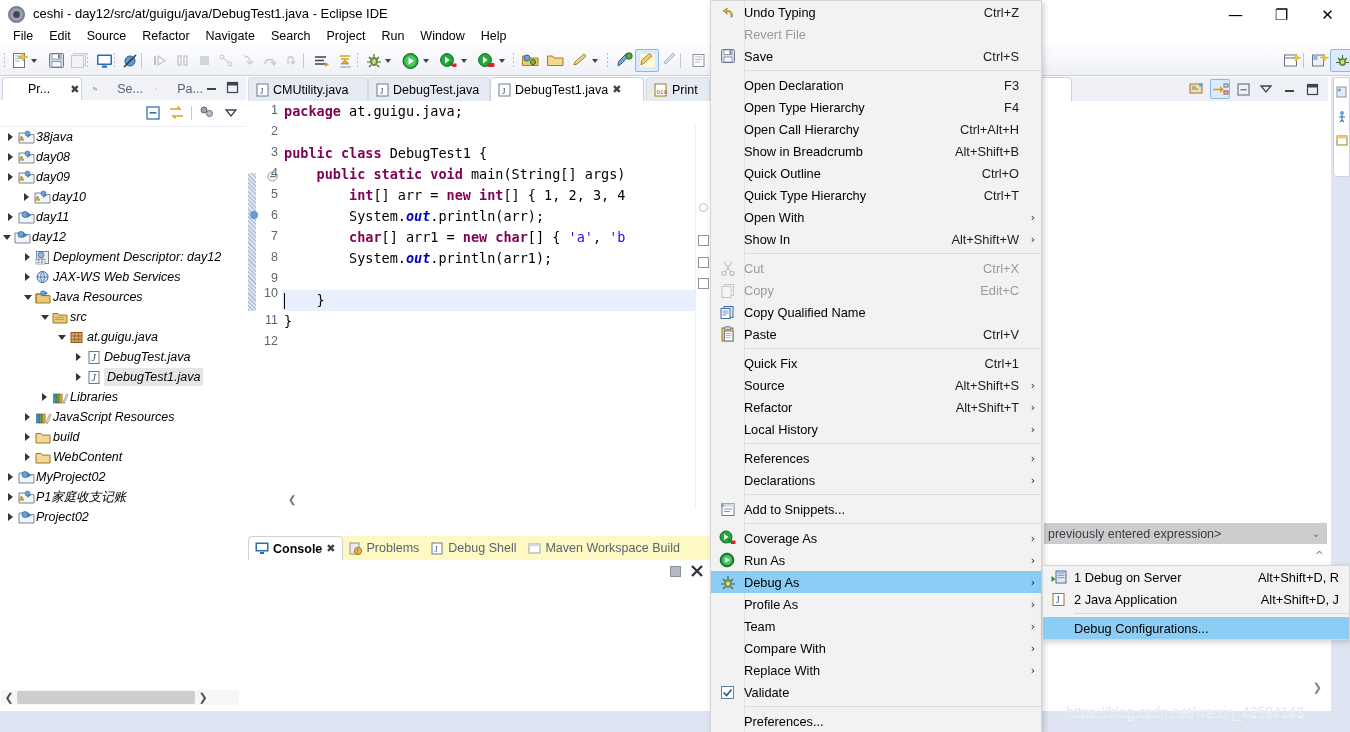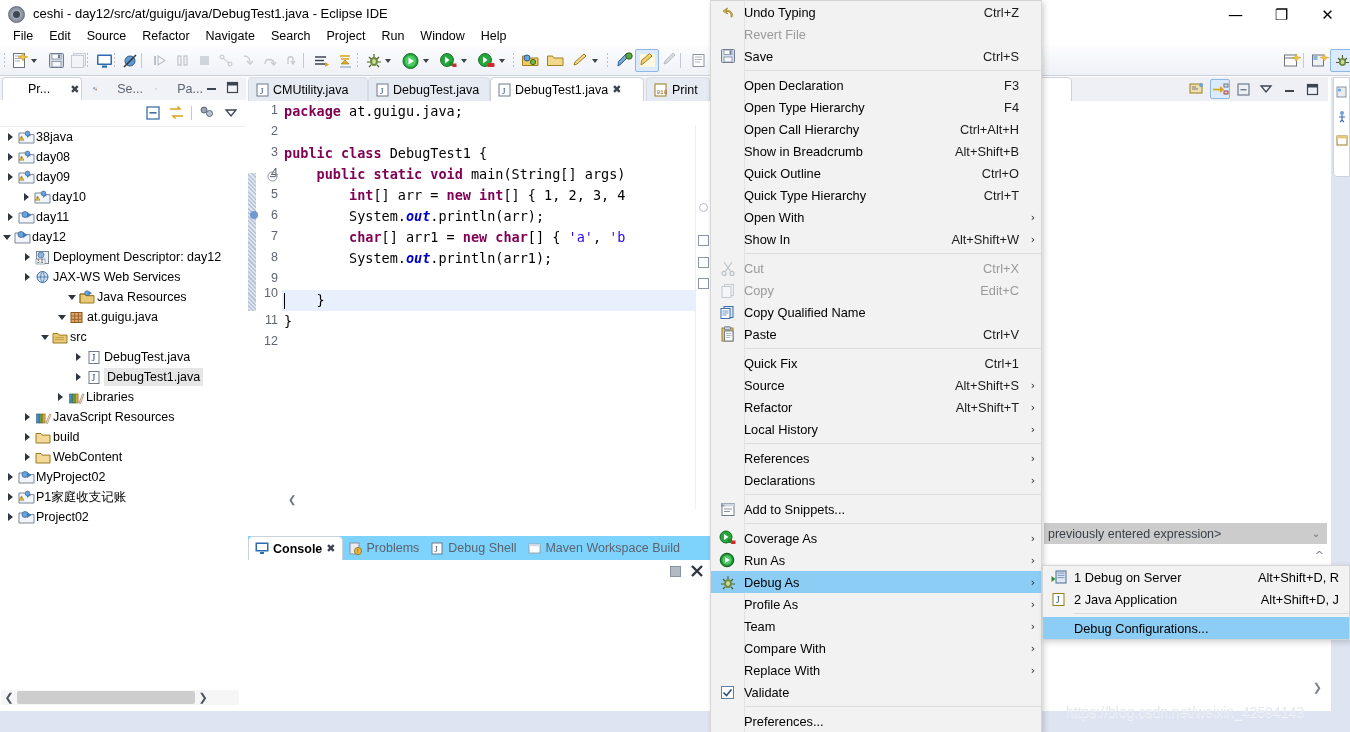--- a/index.html
+++ b/index.html
@@ -48,21 +48,21 @@
   .lp-tabs{position:absolute;left:0;top:0;width:246px;height:23px;background:#f0f2f7;}
   .lp-tab{position:absolute;top:0;height:23px;display:flex;align-items:center;gap:20px;padding:0 5px;box-sizing:border-box;font-size:12.5px;cursor:default;}
   .lp-tab.active{background:#fff;border-top:1px solid #cdd3de;border-left:1px solid #cdd3de;border-right:1px solid #cdd3de;border-radius:4px 4px 0 0;}
   .lp-tab.inactive{color:#5b6370;}
   .lp-close{font-size:11px;color:#3d4450;font-family:"DejaVu Sans",sans-serif;}
   .lp-toolbar{position:absolute;right:4px;top:1px;display:flex;align-items:center;gap:2px;}
   .lp-viewbtn{width:19px;height:19px;display:flex;align-items:center;justify-content:center;cursor:default;}
   .lp-sub{position:absolute;left:0;top:23px;width:246px;height:26px;background:#fff;border-bottom:1px solid #eceef2;}
   .lp-sub-icons{position:absolute;right:6px;top:3px;display:flex;align-items:center;gap:5px;}
   .tree{position:absolute;left:0;top:50px;width:246px;height:636px;overflow:hidden;background:#fff;}
-  .trow{position:relative;height:20px;display:flex;align-items:center;white-space:nowrap;font-size:12.5px;cursor:default;}
+  .trow{position:relative;height:20px;display:flex;align-items:center;white-space:nowrap;font-size:12.5px;cursor:default;font-style:italic;}
   .trow.sel .tlabel{background:#e6e6e6;padding:0 3px;}
   .tarrow{width:13px;height:20px;display:flex;align-items:center;justify-content:center;color:#5b6370;font-size:9px;}
   .tarrow.open:before{content:"";border-left:4px solid transparent;border-right:4px solid transparent;border-top:5px solid #2f3640;}
   .tarrow.closed:before{content:"";border-top:4px solid transparent;border-bottom:4px solid transparent;border-left:5px solid #2f3640;}
   .ticon{width:19px;height:18px;display:flex;align-items:center;justify-content:center;}
   .tlabel{line-height:18px;}
   .hscroll{position:absolute;left:1px;bottom:6px;width:238px;height:15px;background:#f6f6f6;border-radius:2px;display:flex;align-items:center;}
   .hscroll .arw{width:16px;text-align:center;color:#4a5160;font-size:11px;font-family:"DejaVu Sans",sans-serif;}
   .hscroll .thumb{height:13px;background:#cdcdcd;border-radius:2px;flex:0 0 auto;}
 
@@ -87,21 +87,21 @@
   .rulercol{position:absolute;right:0;top:24px;width:14px;height:408px;background:#fff;border-left:1px solid #eceef2;}
 
   
   .kw{color:#7f0055;font-weight:bold;}
   .str{color:#2a00ff;}
   .fld{color:#0000c0;font-style:italic;font-weight:bold;}
   .pln{color:#000;}
 
   
   .console{position:absolute;left:248px;top:536px;width:462px;height:175px;background:#fff;}
-  .cs-tabs{position:absolute;left:0;top:0;width:462px;height:24px;background:#7dd3fc;display:flex;align-items:center;}
+  .cs-tabs{position:absolute;left:0;top:0;width:462px;height:24px;background:#fef9c3;display:flex;align-items:center;}
   .cs-tab{height:24px;display:flex;align-items:center;gap:4px;padding:0 6px;box-sizing:border-box;font-size:12.5px;white-space:nowrap;cursor:default;}
   .cs-tab.active{background:#fff;border:1px solid #ccd2dd;border-bottom:none;border-radius:5px 5px 0 0;font-weight:bold;}
   .cs-tab.inactive{color:#5b6370;}
   .cs-toolbar{position:absolute;right:6px;top:28px;display:flex;align-items:center;gap:8px;}
   .cs-body{position:absolute;left:0;top:50px;width:462px;height:125px;background:#fff;font-size:12.5px;}
   .cs-head{position:absolute;left:3px;top:2px;white-space:nowrap;font-size:12px;}
   .cs-out{position:absolute;left:3px;font-family:"DejaVu Sans Mono","Liberation Mono",monospace;font-size:13.5px;}
 
   
   .rp{position:absolute;background:#fff;}
@@ -537,51 +537,51 @@
         <div class="trow" style="padding-left: 21px;">
           <span class="tarrow closed"></span>
           <span class="ticon">
             <svg width="17" height="15" viewBox="0 0 17 15">
               <circle cx="7.5" cy="7" r="5.5" fill="#cfe0f2" stroke="#3e6fa8"></circle>
               <path d="M2 7h11M7.5 1.5c2.5 3 2.5 8 0 11M7.5 1.5c-2.5 3-2.5 8 0 11" fill="none" stroke="#3e6fa8" stroke-width=".8"></path>
             </svg>
           </span>
           <span class="tlabel">JAX-WS Web Services</span>
         </div>
-        <div class="trow" style="padding-left: 21px; margin-left: 44px;">
+        <div class="trow" style="padding-left: 21px;">
           <span class="tarrow open"></span>
           <span class="ticon">
             <svg width="17" height="15" viewBox="0 0 17 15">
               <path d="M1 13V4h5l1.2 1.6H15V13z" fill="#e9c978" stroke="#9b7b1f"></path>
               <path d="M1 13V4h5l1.2 1.6H15" fill="none" stroke="#9b7b1f"></path>
               <circle cx="8" cy="3.2" r="2.4" fill="#6aa3db" stroke="#2f5f91" stroke-width=".6"></circle>
               <path d="M10 1.3l3 1.9-3 1.9z" fill="#3f7bbd"></path>
             </svg>
           </span>
           <span class="tlabel">Java Resources</span>
         </div>
+        <div class="trow" style="padding-left: 38px;">
+          <span class="tarrow open"></span>
+          <span class="ticon">
+            <svg width="17" height="15" viewBox="0 0 17 15">
+              <path d="M1 13V3.5h5l1.2 1.6H15V13z" fill="#e9c978" stroke="#9b7b1f"></path>
+              <path d="M3 7.5h9M3 9.5h9" stroke="#b08f2e" stroke-width=".7"></path>
+            </svg>
+          </span>
+          <span class="tlabel">src</span>
+        </div>
         <div class="trow" style="padding-left: 55px;">
           <span class="tarrow open"></span>
           <span class="ticon">
             <svg width="17" height="15" viewBox="0 0 17 15">
               <rect x="2" y="2.5" width="11" height="10" fill="#e3a46c" stroke="#8a5a20"></rect>
               <path d="M2 6h11M2 9.3h11M5.7 2.5v10M9.4 2.5v10" stroke="#8a5a20" stroke-width=".8"></path>
             </svg>
           </span>
           <span class="tlabel">at.guigu.java</span>
-        </div>
-        <div class="trow" style="padding-left: 38px;">
-          <span class="tarrow open"></span>
-          <span class="ticon">
-            <svg width="17" height="15" viewBox="0 0 17 15">
-              <path d="M1 13V3.5h5l1.2 1.6H15V13z" fill="#e9c978" stroke="#9b7b1f"></path>
-              <path d="M3 7.5h9M3 9.5h9" stroke="#b08f2e" stroke-width=".7"></path>
-            </svg>
-          </span>
-          <span class="tlabel">src</span>
         </div>
         <div class="trow" style="padding-left: 72px;">
           <span class="tarrow closed"></span>
           <span class="ticon">
             <svg width="15" height="15" viewBox="0 0 15 15">
               <rect x="2" y="1.5" width="10" height="12" fill="#fff" stroke="#6f7b8c"></rect>
               <text x="4.6" y="11" font-size="10" font-family="Liberation Serif,serif" fill="#2b4f86">J</text>
             </svg>
           </span>
           <span class="tlabel">DebugTest.java</span>
@@ -589,21 +589,21 @@
         <div class="trow sel" style="padding-left: 72px;">
           <span class="tarrow closed"></span>
           <span class="ticon">
             <svg width="15" height="15" viewBox="0 0 15 15">
               <rect x="2" y="1.5" width="10" height="12" fill="#fff" stroke="#6f7b8c"></rect>
               <text x="4.6" y="11" font-size="10" font-family="Liberation Serif,serif" fill="#2b4f86">J</text>
             </svg>
           </span>
           <span class="tlabel">DebugTest1.java</span>
         </div>
-        <div class="trow" style="padding-left: 38px; margin-left: 16px;">
+        <div class="trow" style="padding-left: 38px;">
           <span class="tarrow closed"></span>
           <span class="ticon">
             <svg width="17" height="15" viewBox="0 0 17 15">
               <rect x="1.5" y="4" width="2.6" height="9" fill="#4e86c6" stroke="#2f5f91" stroke-width=".6"></rect>
               <rect x="4.5" y="4" width="2.6" height="9" fill="#5aa644" stroke="#2f6321" stroke-width=".6"></rect>
               <rect x="7.5" y="4" width="2.6" height="9" fill="#e0a33c" stroke="#8a6313" stroke-width=".6"></rect>
               <path d="M11 13l3.5-9 1.5.6-3.5 9z" fill="#f0e6cf" stroke="#8a7b55" stroke-width=".6"></path>
             </svg>
           </span>
           <span class="tlabel">Libraries</span>

